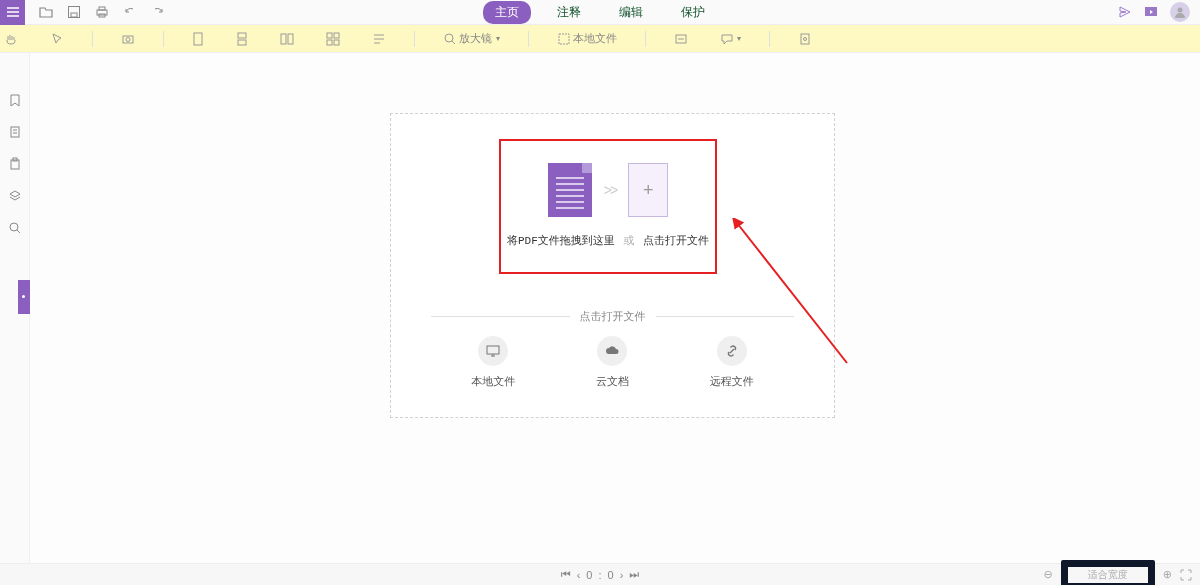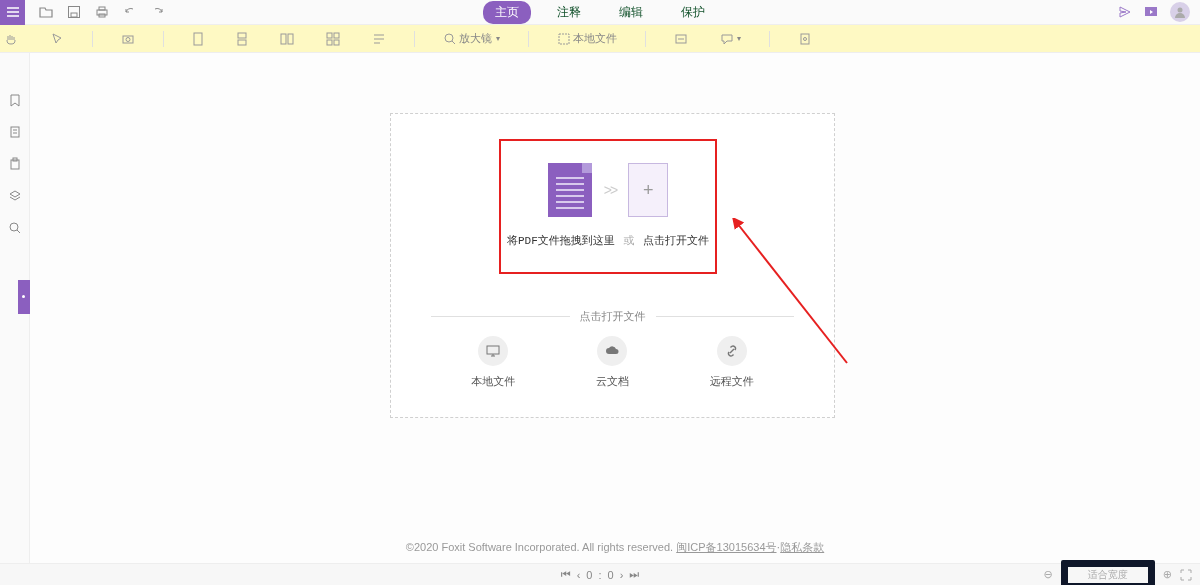--- a/index.html
+++ b/index.html
@@ -309,24 +309,20 @@
 
   <svg class="arrow-line">
     <defs>
         <marker id="ah" markerWidth="10" markerHeight="10" refX="2" refY="3" orient="auto">
           <path d="M0 0l6 3-6 3z" fill="#e62020"></path>
         </marker>
       </defs>
     <line x1="115" y1="145" x2="5" y2="5" stroke="#e62020" stroke-width="2" marker-end="url(#ah)"></line>
   </svg>
 
-  <div class="copyright">
-    <span>©2020 Foxit Software Incorporated. All rights reserved.</span>
-    <a>闽ICP备13015634号</a><span>·</span><a>隐私条款</a>
-  </div>
 </div>
 
 <div class="statusbar">
   <div class="pager">
     <span>⏮</span>
     <span>‹</span>
     <span>0</span>
     <span>:</span>
     <span>0</span>
     <span>›</span>

